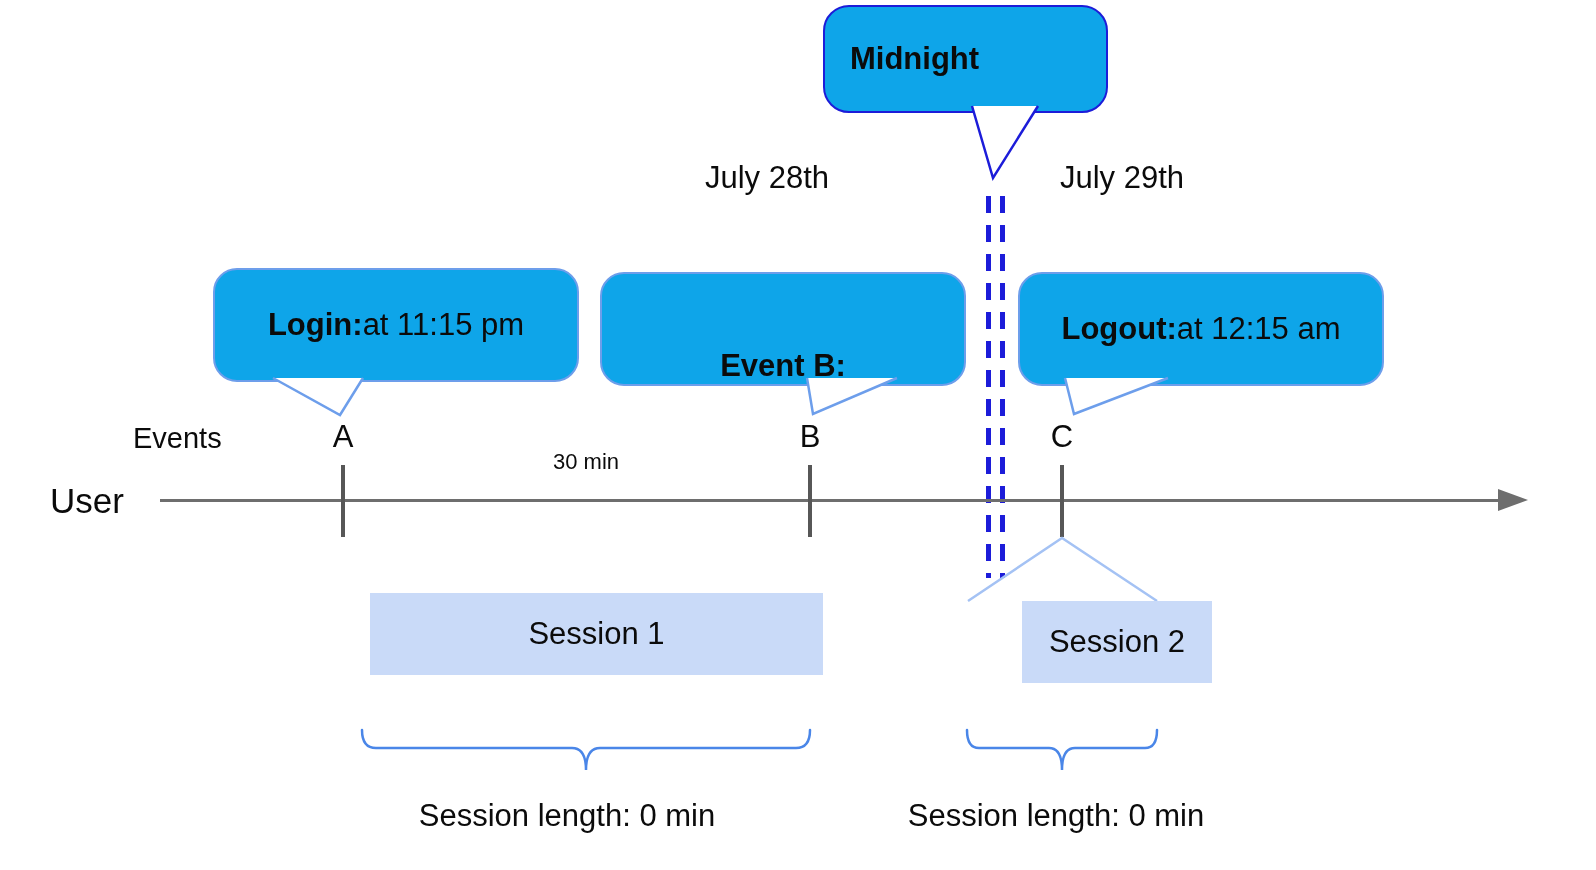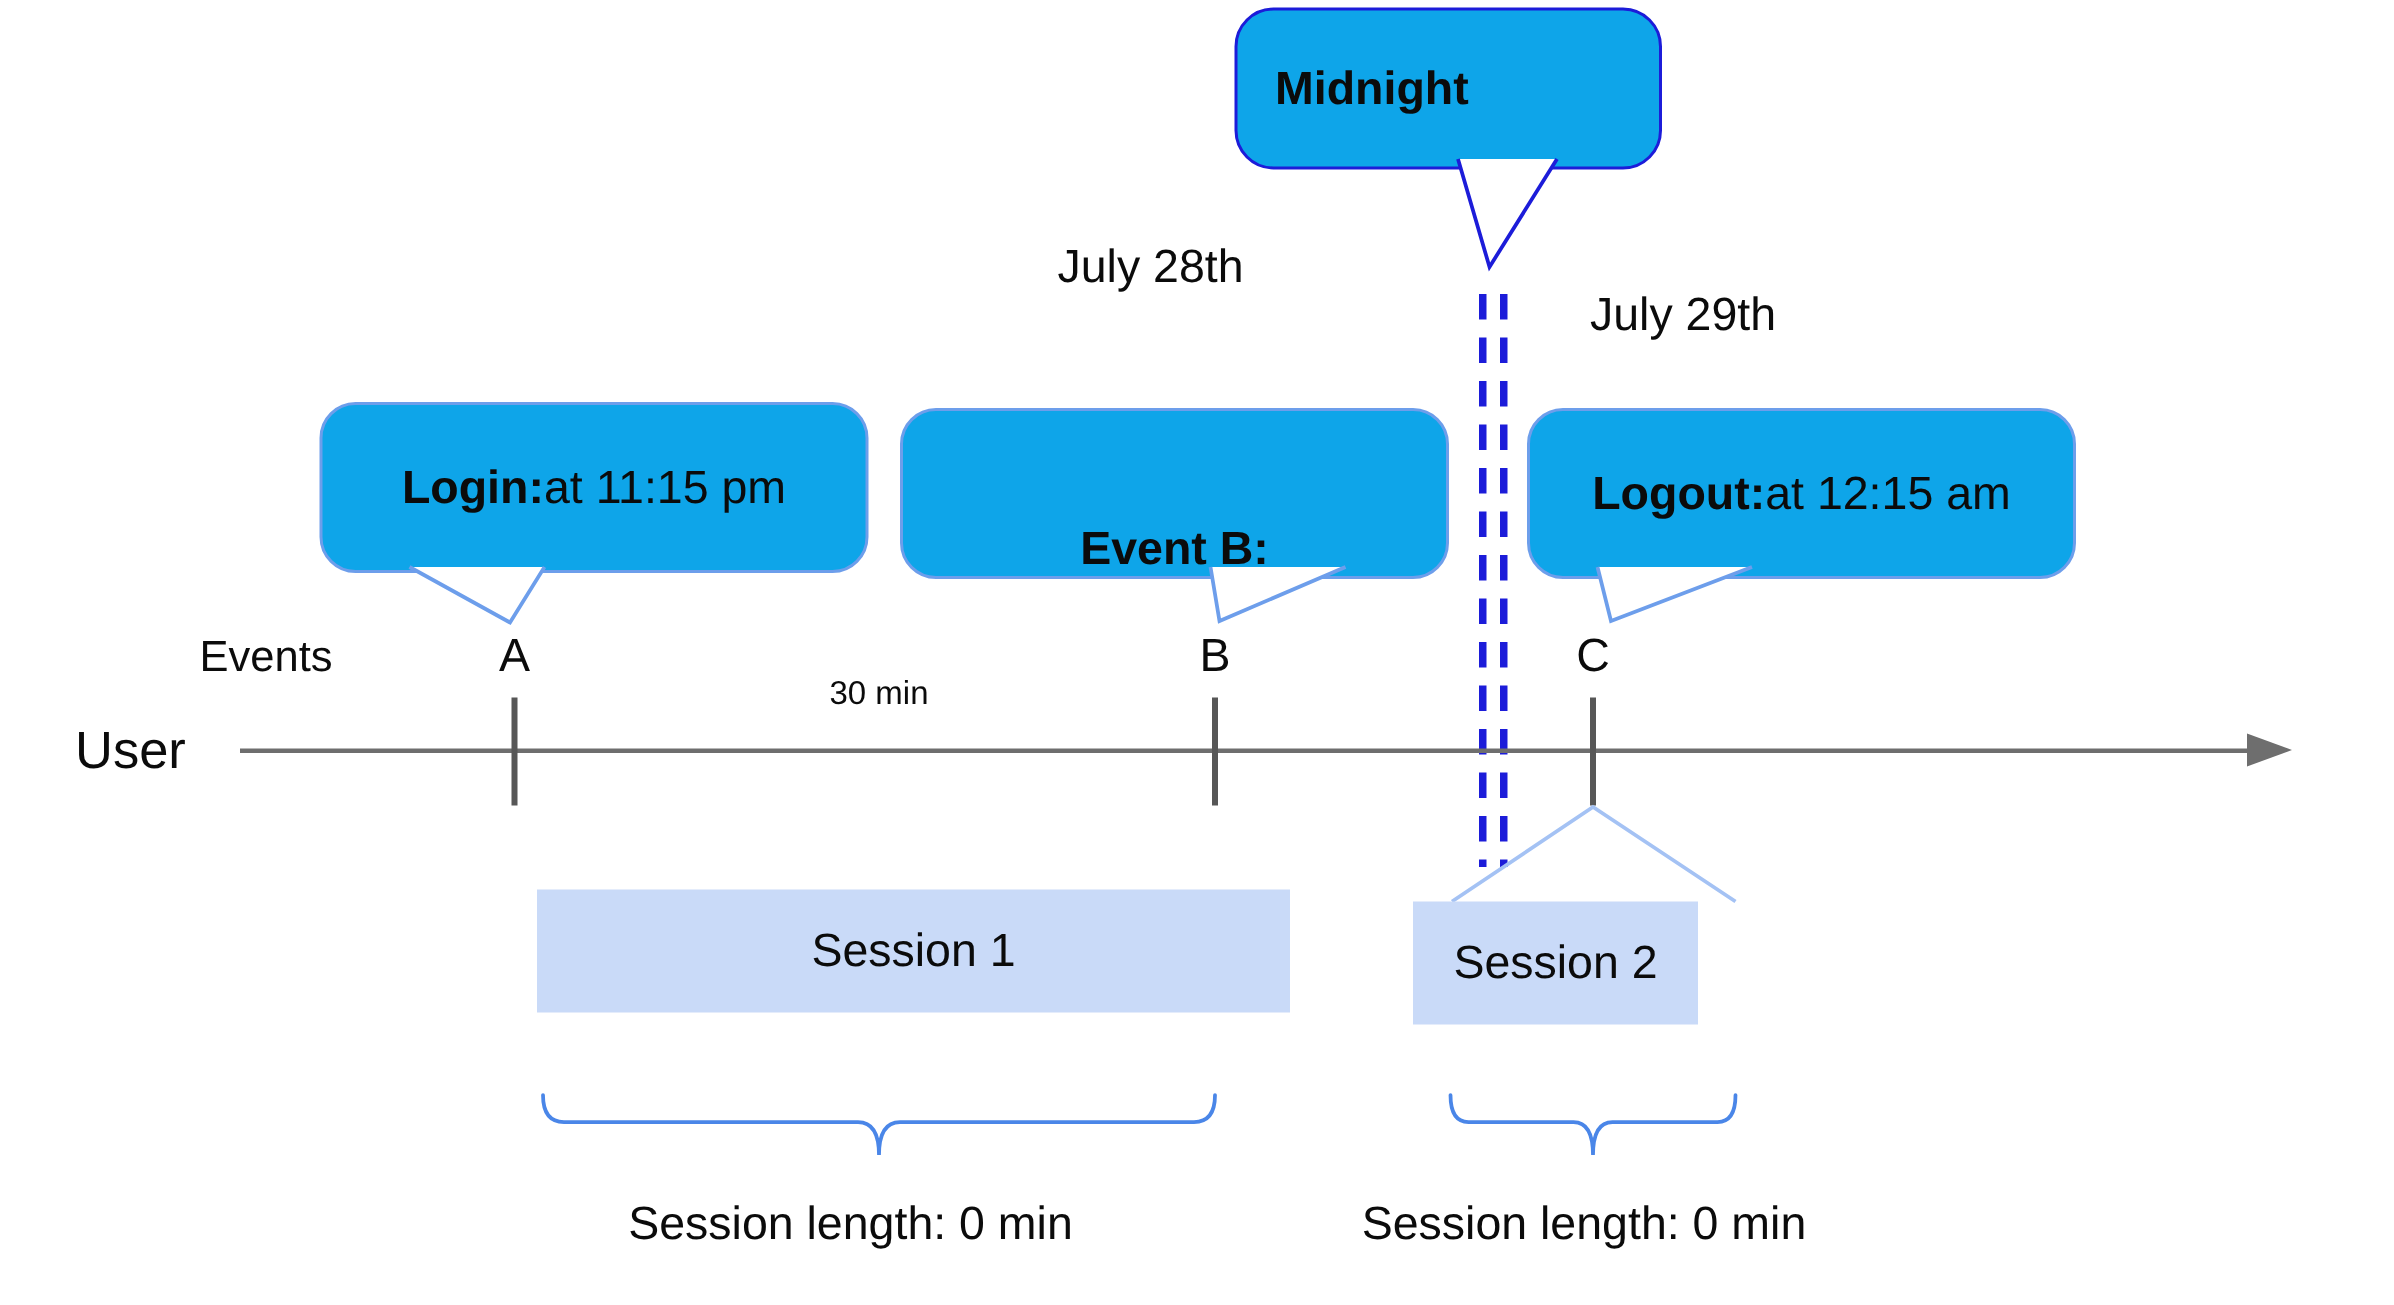--- a/index.html
+++ b/index.html
@@ -77,21 +77,21 @@
 
   <div class="callout midnight" style="left:823px; top:5px; width:256px; height:104px;">
     <span>Midnight</span>
   </div>
   <svg class="abs" style="left:962px; top:104px;" width="86" height="78">
     <polygon points="10,2 31,74 76,2" fill="#ffffff"></polygon>
     <polyline points="10,2 31,74 76,2" fill="none" stroke-width="2.5" stroke="#1c1cd9"></polyline>
   </svg>
 
   <div class="txt ctr" style="left:767px; top:160px; font-size:31px;">July 28th</div>
-  <div class="txt ctr" style="left:1122px; top:160px; font-size:31px;margin-top:32px;">July 29th</div>
+  <div class="txt ctr" style="left:1122px; top:160px; font-size:31px;">July 29th</div>
 
   <svg class="abs" style="left:982px; top:196px;" width="28" height="382">
     <line x1="6.5" y1="0" x2="6.5" y2="382" stroke-width="5" stroke-dasharray="17 12" stroke="#1c1cd9"></line>
     <line x1="20.5" y1="0" x2="20.5" y2="382" stroke-width="5" stroke-dasharray="17 12" stroke="#1c1cd9"></line>
   </svg>
 
   <div class="callout" style="left:213px; top:268px; width:362px; height:110px;">
     <span class="b">Login:</span>
       <span> at 11:15 pm</span>
   </div>
@@ -128,24 +128,24 @@
   <div class="hline"></div>
   <div class="arrowhead"></div>
   <div class="tick" style="left:341px;"></div>
   <div class="tick" style="left:808px;"></div>
   <div class="tick" style="left:1060px;"></div>
 
   <svg class="abs" style="left:958px; top:534px;" width="210" height="70">
     <polyline points="10,67 104,4 199,67" fill="none" stroke-width="2.5" stroke="#a4c2f4"></polyline>
   </svg>
 
-  <div class="session-box" style="left:358px; top:593px; width:502px; height:82px;">
+  <div class="session-box" style="left:370px; top:593px; width:453px; height:82px;">
     <span>Session 1</span>
   </div>
-  <div class="session-box" style="left:942px; top:601px; width:190px; height:82px;">
+  <div class="session-box" style="left:1022px; top:601px; width:190px; height:82px;">
     <span>Session 2</span>
   </div>
 
   <svg class="abs" style="left:360px; top:728px;" width="452" height="48">
     <path d="M 2,2 Q 2,20 16,20 L 212,20 Q 226,20 226,42 Q 226,20 240,20 L 436,20 Q 450,20 450,2" fill="none" stroke-width="2.5" stroke-linecap="round" stroke="#4a86e8"></path>
   </svg>
   <svg class="abs" style="left:965px; top:728px;" width="194" height="48">
     <path d="M 2,2 Q 2,20 14,20 L 84,20 Q 97,20 97,42 Q 97,20 110,20 L 180,20 Q 192,20 192,2" fill="none" stroke-width="2.5" stroke-linecap="round" stroke="#4a86e8"></path>
   </svg>
 

